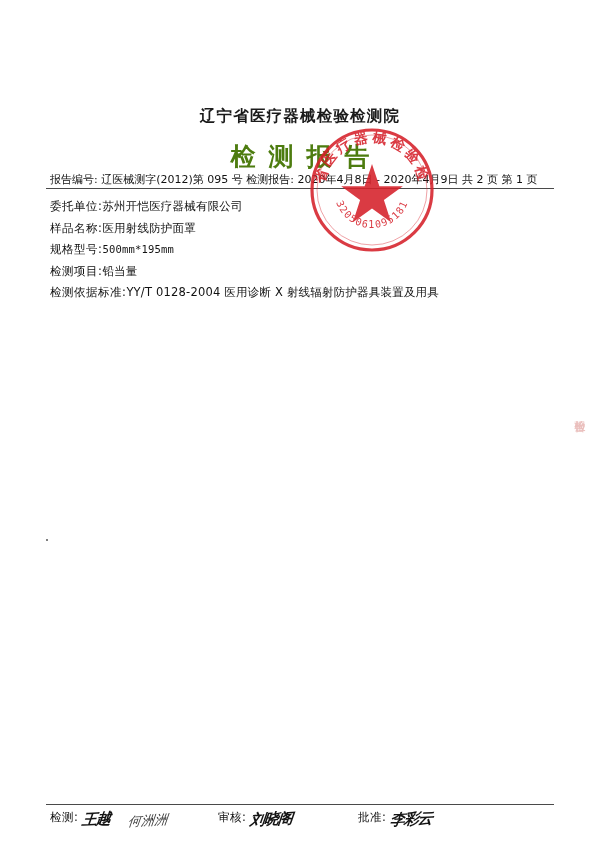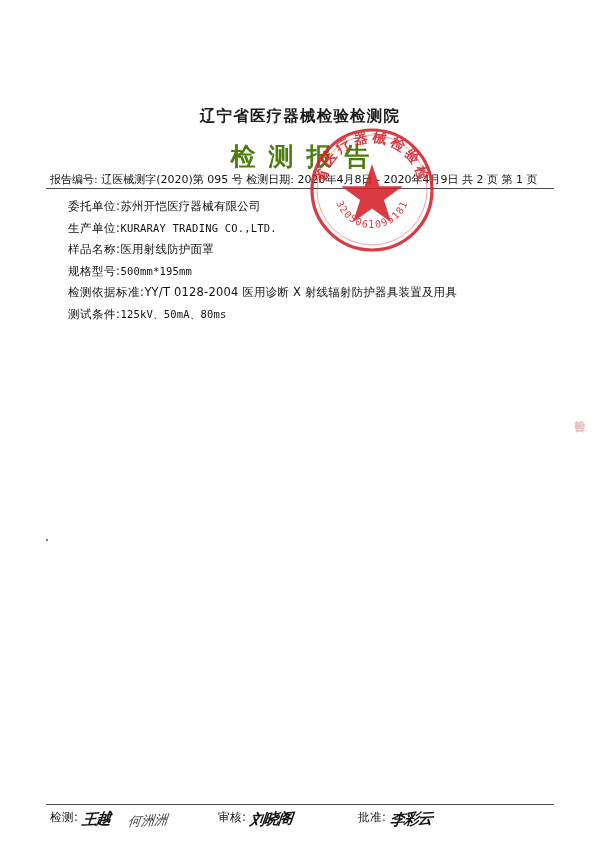--- a/index.html
+++ b/index.html
@@ -71,21 +71,21 @@
     height: 1px;
     background: #4a4a4a;
   }
   .rule-top { top: 168px; }
   .rule-bottom { top: 784px; }
 
   
   .fields {
     position: absolute;
     top: 176px;
-    left: 68px;
+    left: 50px;
     width: 500px;
   }
   .field {
     font-size: 11.5px;
     line-height: 21.5px;
     color: #111;
     white-space: nowrap;
   }
   .field .label { letter-spacing: 0.5px; }
   .field .value { letter-spacing: 0.2px; }
@@ -170,39 +170,38 @@
 </head>
 <body>
 
 <div class="page">
 
   <div class="org-title">辽宁省医疗器械检验检测院</div>
   <div class="doc-title">检测报告</div>
 
   <div class="meta-row">
     <span>报告编号:</span>
-    <span>辽医械测字(2020)第 095 号</span>
+    <span>辽医械测字(2012)第 095 号</span>
     <span class="meta-sep"></span>
-    <span>检测日期:</span>
+    <span>检测报告:</span>
     <span>2020年4月8日 - 2020年4月9日</span>
     <span class="meta-sep-sm"></span>
     <span>共 2 页</span>
     <span class="meta-sep-sm"></span>
     <span>第 1 页</span>
   </div>
 
   <div class="rule rule-top"></div>
 
   <div class="fields">
     <div class="field"><span class="label">委托单位:</span><span class="value">苏州开恺医疗器械有限公司</span></div>
-    <div class="field latin"><span class="label">生产单位:</span><span class="value">KURARAY TRADING CO.,LTD.</span></div>
     <div class="field"><span class="label">样品名称:</span><span class="value">医用射线防护面罩</span></div>
     <div class="field latin"><span class="label">规格型号:</span><span class="value">500mm*195mm</span></div>
+    <div class="field"><span class="label">检测项目:</span><span class="value">铅当量</span></div>
     <div class="field"><span class="label">检测依据标准:</span><span class="value">YY/T 0128-2004 医用诊断 X 射线辐射防护器具装置及用具</span></div>
-    <div class="field latin"><span class="label">测试条件:</span><span class="value">125kV、50mA、80ms</span></div>
   </div>
 
   <div class="stamp">
     <svg width="132" height="132" viewBox="0 0 132 132" aria-hidden="true">
       <defs>
         <path id="arcTop" d="M 18,66 A 48,48 0 0 1 114,66"></path>
         <path id="arcBottom" d="M 28,66 A 38,38 0 0 0 104,66"></path>
       </defs>
       <g opacity="0.88">
         <circle cx="66" cy="66" r="60" fill="none" stroke="#d6202a" stroke-width="3.2"></circle>

